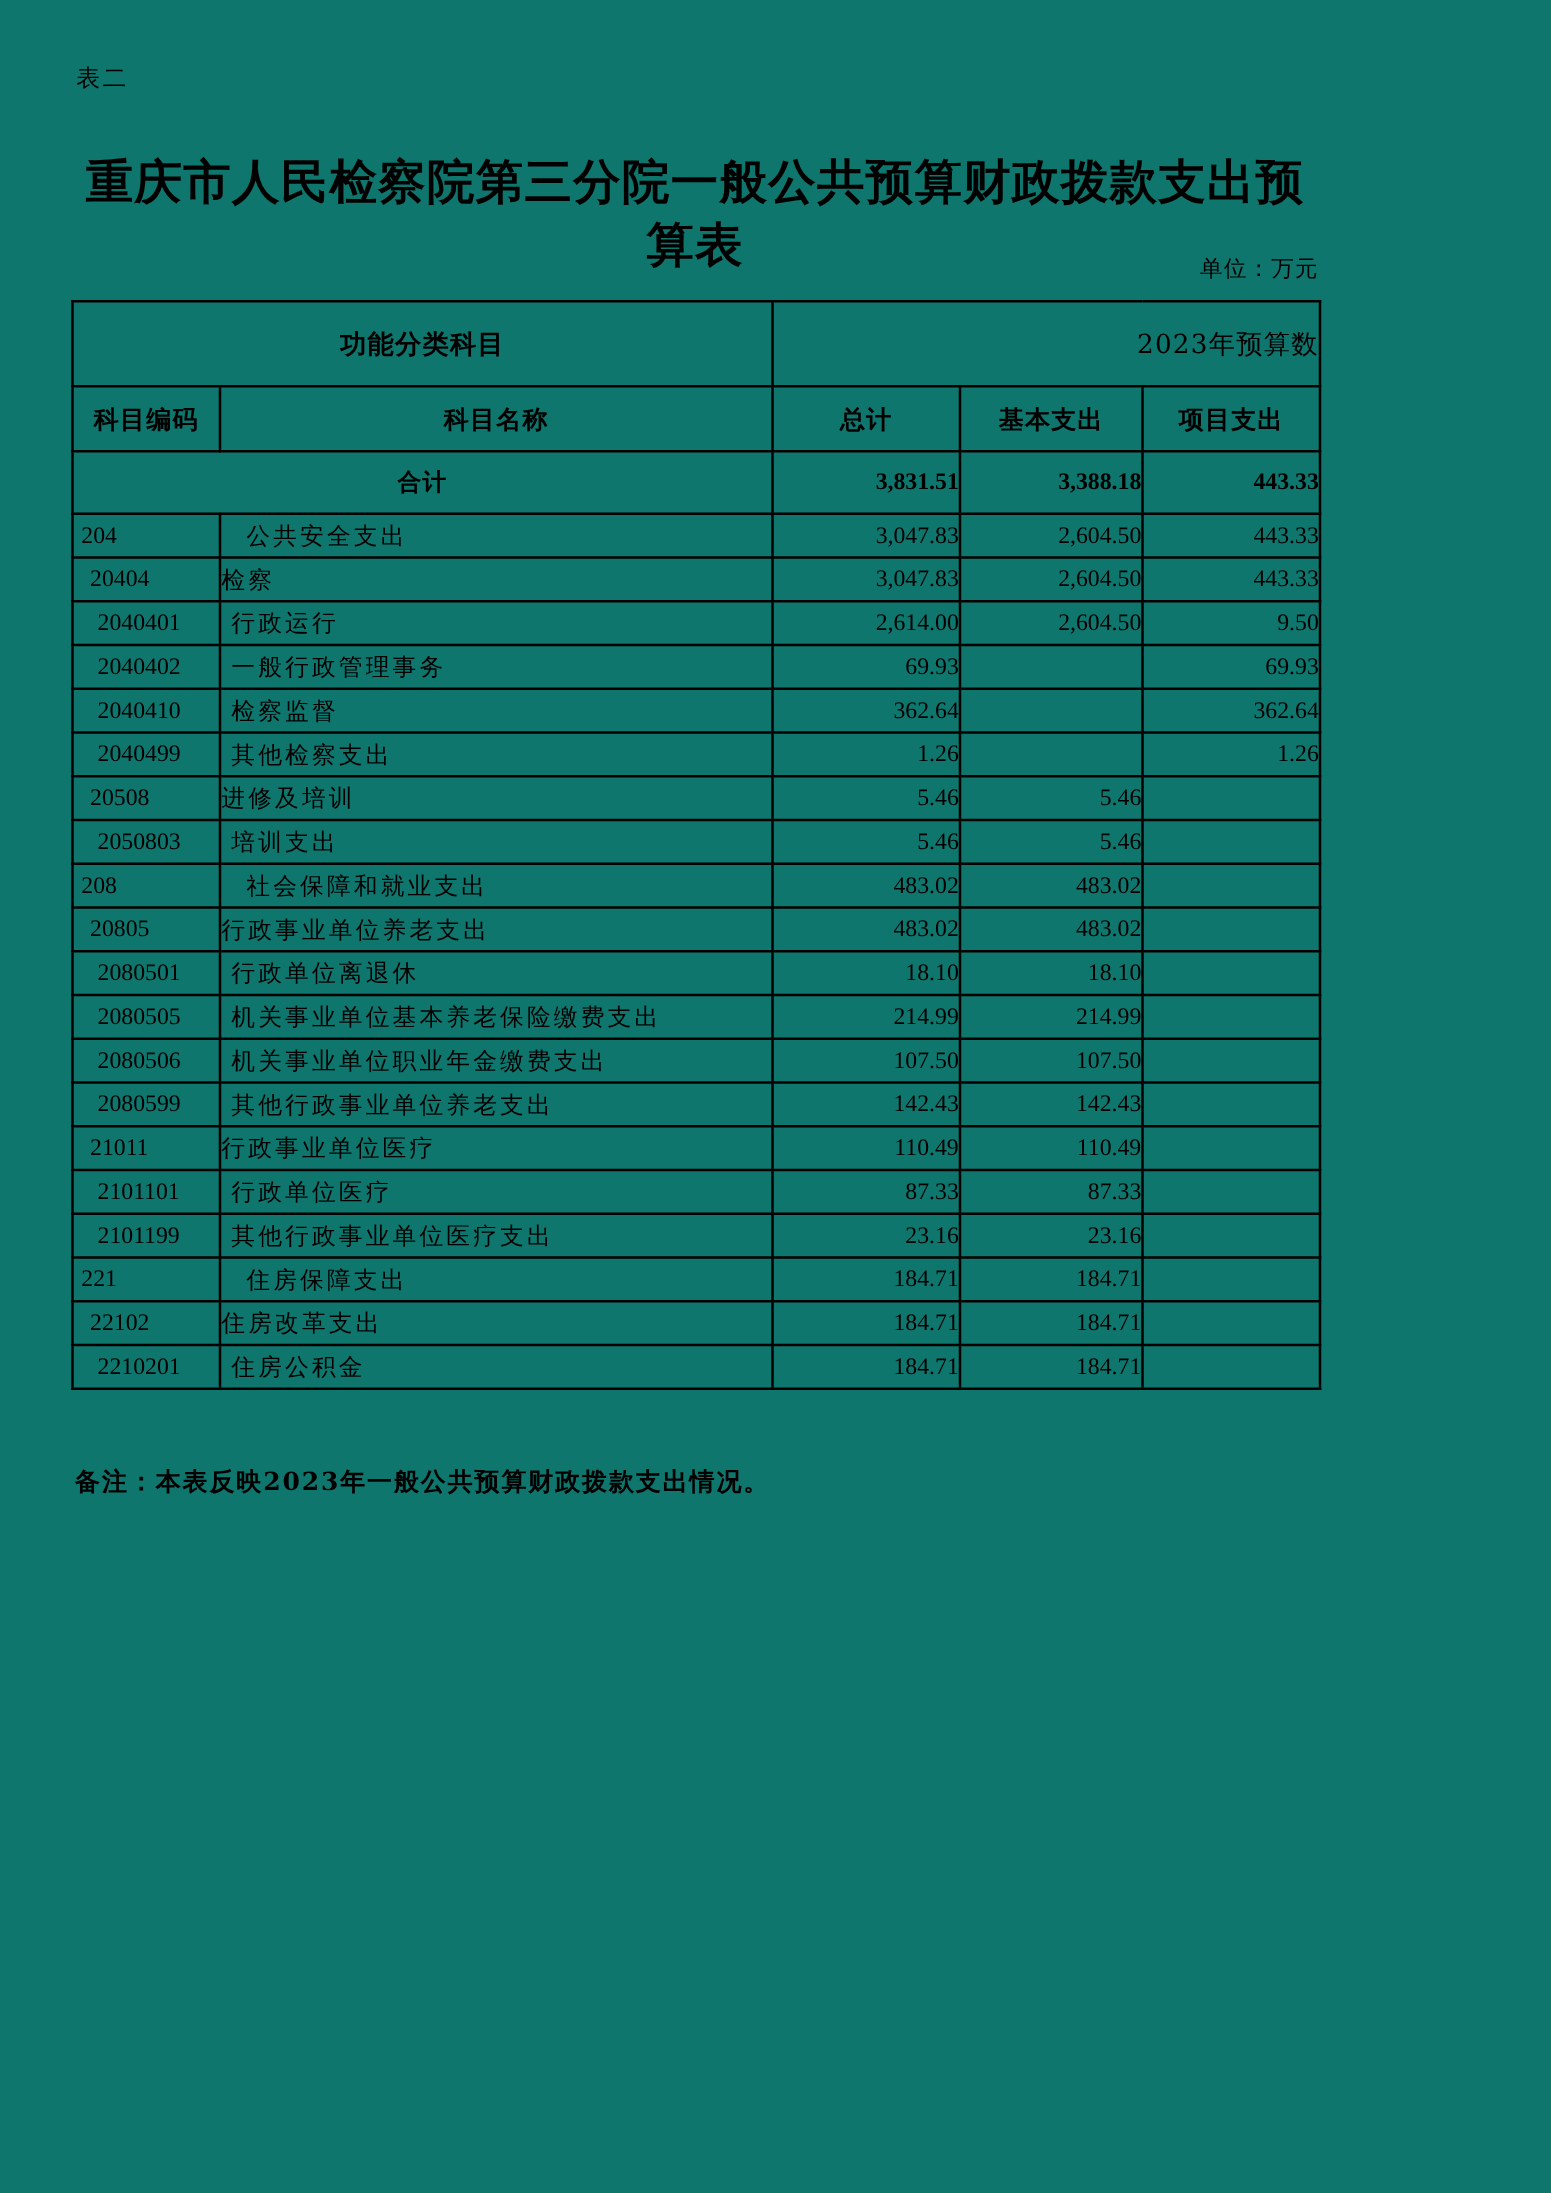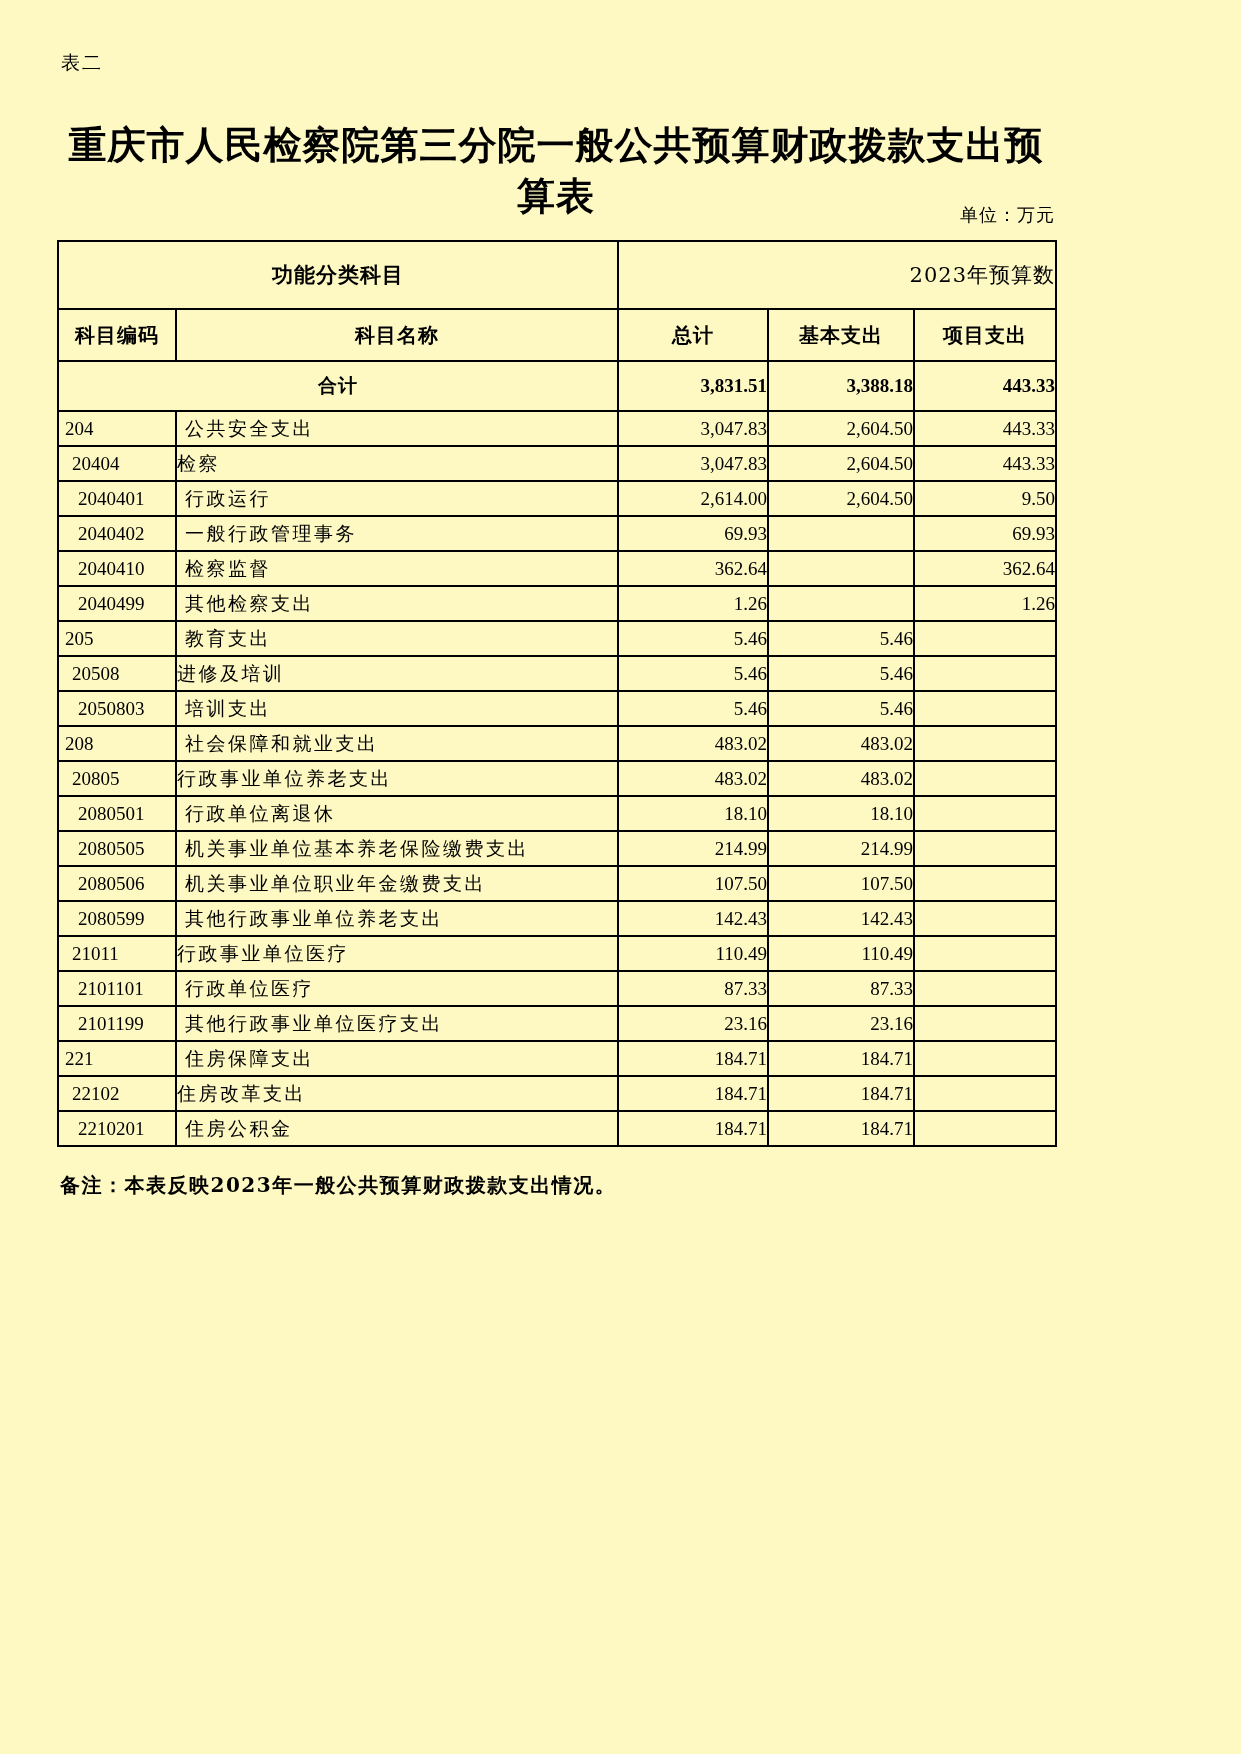--- a/index.html
+++ b/index.html
@@ -6,21 +6,21 @@
     margin: 0;
     padding: 0;
     background: #ffffff;
     color: #000000;
     font-family: "DejaVu Serif", serif;
   }
   .page {
     position: relative;
     width: 1241px;
     height: 1754px;
-    background: #fef9c3;
+    background: #0f766e;
     overflow: hidden;
   }
   .page-label {
     position: absolute;
     left: 61px;
     top: 50px;
     font-size: 19px;
     letter-spacing: 2px;
     font-family: "DejaVu Serif", serif;
   }
@@ -98,21 +98,21 @@
   }
   td.num {
     font-size: 19px;
     font-family: "Liberation Serif", serif;
     text-align: right;
     padding-right: 4px;
   }
   td.code.lv0 { padding-left: 6px; }
   td.code.lv1 { padding-left: 13px; }
   td.code.lv2 { padding-left: 19px; }
-  td.name.lv0 { padding-left: 8px; }
+  td.name.lv0 { padding-left: 20px; }
   td.name.lv1 { }
   td.name.lv2 { padding-left: 8px; }
   .note {
     position: absolute;
     left: 60px;
     top: 1172px;
     font-size: 20px;
     font-weight: 600;
     letter-spacing: 1.5px;
   }
@@ -198,27 +198,20 @@
   </tr>
 
   <tr class="data-row">
     <td class="code lv2">2040499</td>
     <td class="name lv2">其他检察支出</td>
     <td class="num">1.26</td>
     <td class="num"></td>
     <td class="num">1.26</td>
   </tr>
 
-  <tr class="data-row">
-    <td class="code lv0">205</td>
-    <td class="name lv0">教育支出</td>
-    <td class="num">5.46</td>
-    <td class="num">5.46</td>
-    <td class="num"></td>
-  </tr>
 
   <tr class="data-row">
     <td class="code lv1">20508</td>
     <td class="name lv1">进修及培训</td>
     <td class="num">5.46</td>
     <td class="num">5.46</td>
     <td class="num"></td>
   </tr>
 
   <tr class="data-row">

